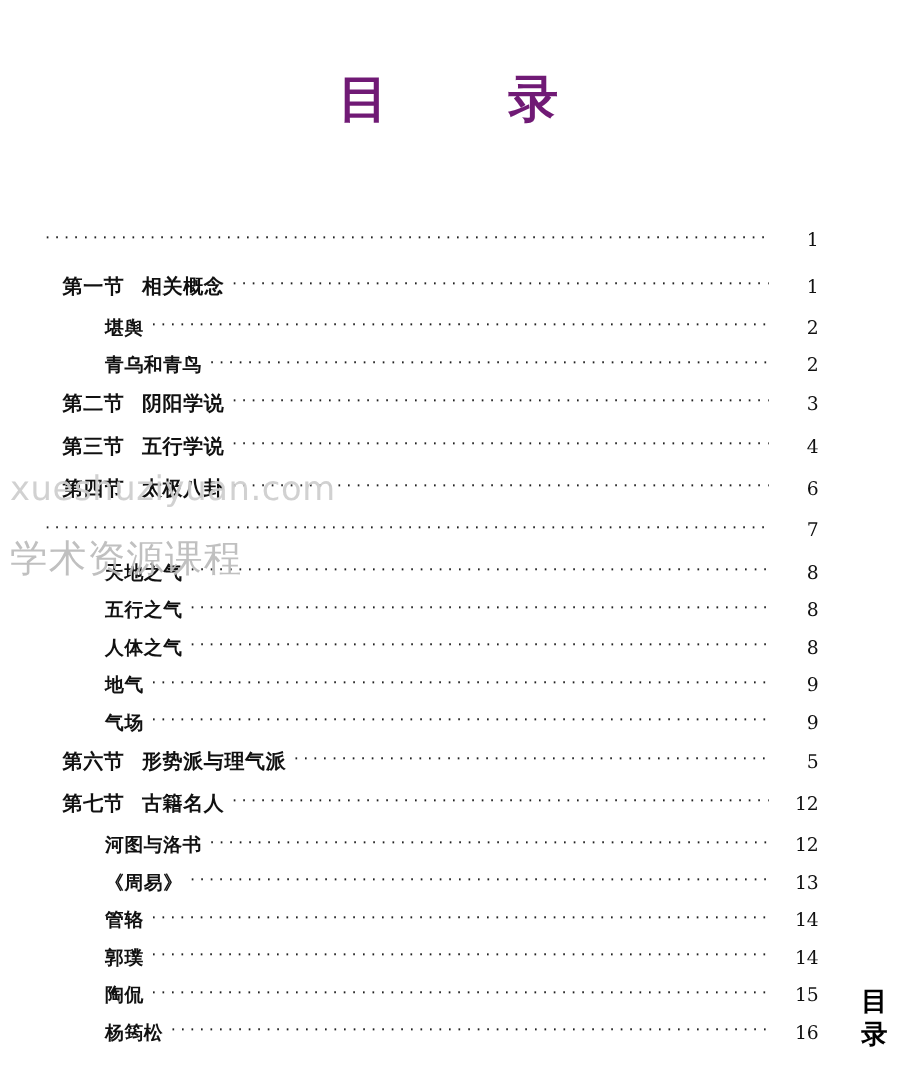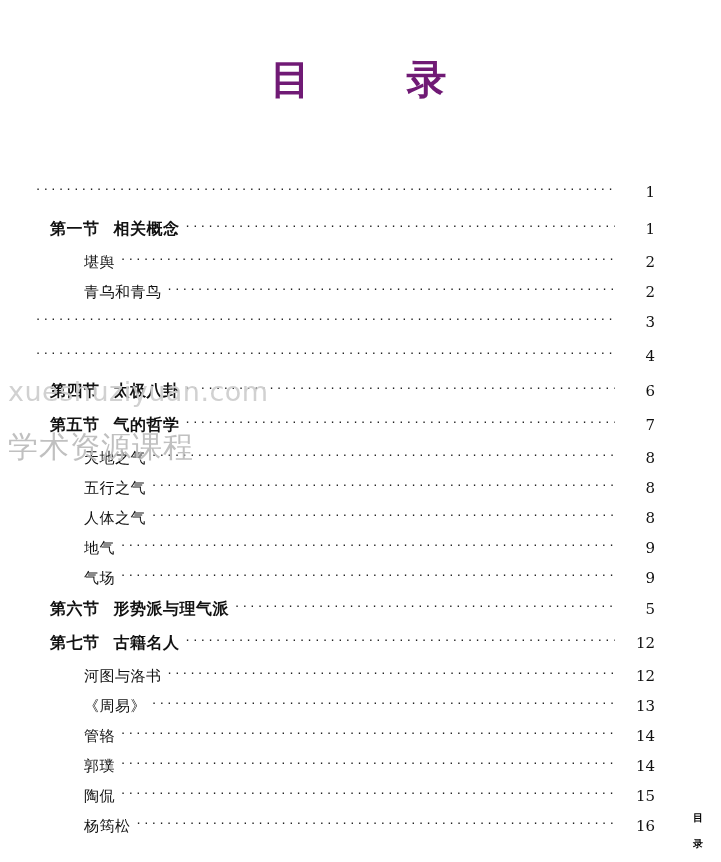--- a/index.html
+++ b/index.html
@@ -82,39 +82,39 @@
 
   .lvl-section .toc-label {
     font-weight: bold;
     font-size: 16px;
     letter-spacing: 0.5px;
     margin-left: 20px;
   }
   .lvl-section { height: 34px; }
 
   .lvl-sub .toc-label {
-    font-weight: normal;
+    font-weight: bold;
     font-size: 15px;
     letter-spacing: 0.5px;
     margin-left: 54px;
   }
   .lvl-sub { height: 30px; }
 
   .chapter-gap { margin-right: 14px; }
 
   
   .side-label {
     position: absolute;
     right: 14px;
-    bottom: 5px;
+    bottom: 22px;
     width: 18px;
     text-align: center;
     font-family: "DejaVu Serif", "Liberation Serif", serif;
     font-weight: bold;
-    font-size: 10px;
+    font-size: 21px;
     line-height: 26px;
     color: #000;
   }
 
   
   .watermark {
     position: absolute;
     left: 8px;
     top: 376px;
     pointer-events: none;
@@ -157,34 +157,35 @@
         <span class="toc-label"><span>堪舆</span></span>
         <span class="toc-dots">·································································································································</span>
         <span class="toc-page">2</span>
       </div>
       <div class="toc-row lvl-sub">
         <span class="toc-label"><span>青乌和青鸟</span></span>
         <span class="toc-dots">·································································································································</span>
         <span class="toc-page">2</span>
       </div>
       <div class="toc-row lvl-section">
+        <span class="toc-label"><span class="chapter-gap">第二节</span><span>阴阳学说</span></span>
         <span class="toc-dots">·································································································································</span>
         <span class="toc-page">3</span>
       </div>
       <div class="toc-row lvl-section">
+        <span class="toc-label"><span class="chapter-gap">第三节</span><span>五行学说</span></span>
         <span class="toc-dots">·································································································································</span>
         <span class="toc-page">4</span>
       </div>
       <div class="toc-row lvl-section">
         <span class="toc-label"><span class="chapter-gap">第四节</span><span>太极八卦</span></span>
         <span class="toc-dots">·································································································································</span>
         <span class="toc-page">6</span>
       </div>
       <div class="toc-row lvl-section">
-        <span class="toc-label"><span class="chapter-gap">第五节</span><span>气的哲学</span></span>
         <span class="toc-dots">·································································································································</span>
         <span class="toc-page">7</span>
       </div>
       <div class="toc-row lvl-sub">
         <span class="toc-label"><span>天地之气</span></span>
         <span class="toc-dots">·································································································································</span>
         <span class="toc-page">8</span>
       </div>
       <div class="toc-row lvl-sub">
         <span class="toc-label"><span>五行之气</span></span>

